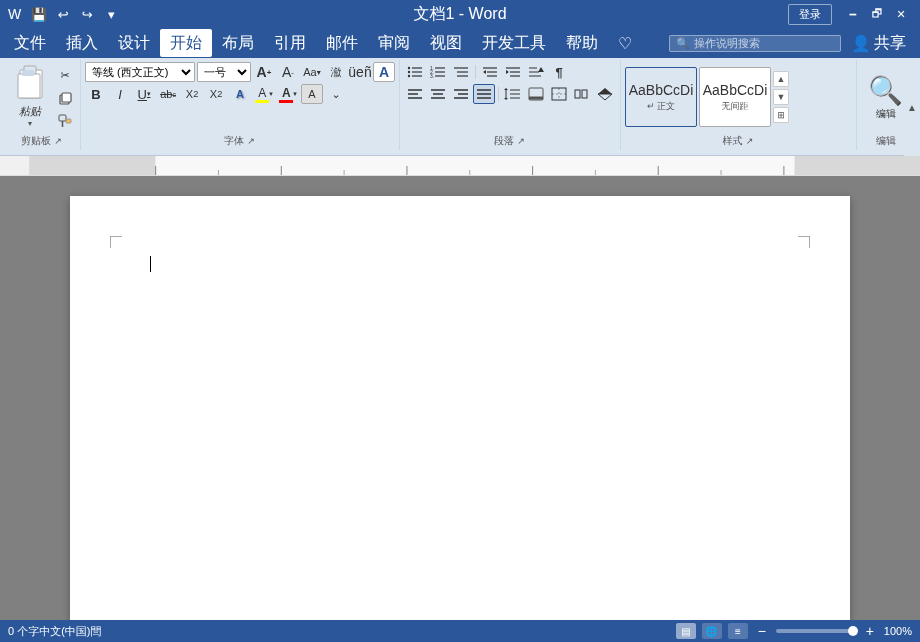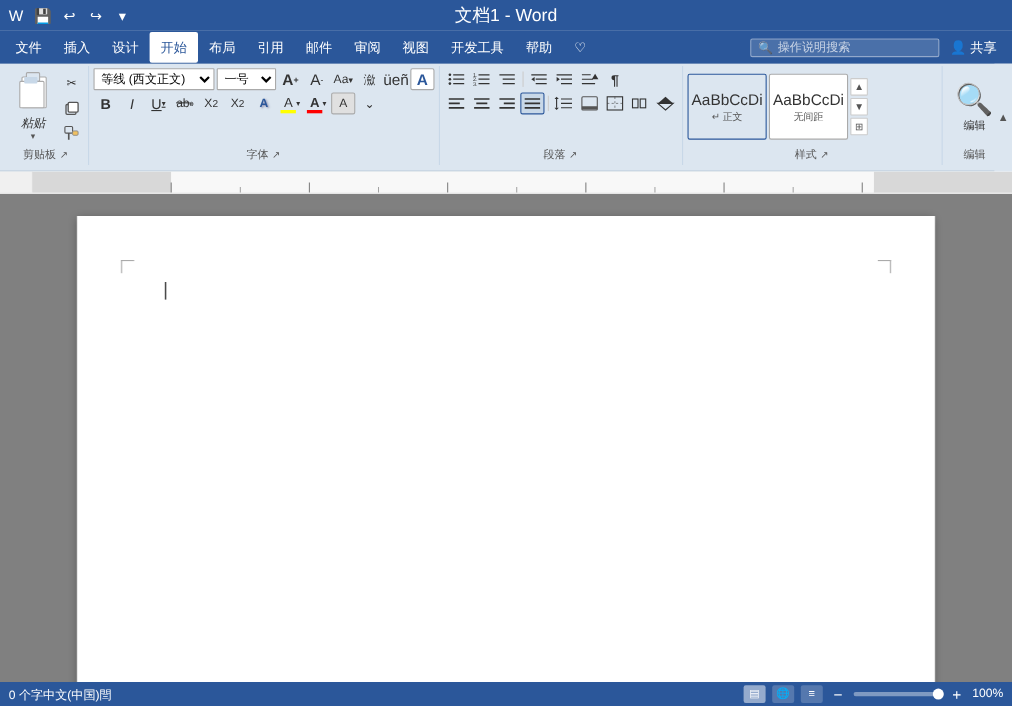--- a/index.html
+++ b/index.html
@@ -69,21 +69,21 @@
       background: #2b579a;
       height: 30px;
       display: flex;
       align-items: center;
       padding: 0 4px;
     }
     .menu-item {
       padding: 4px 10px;
       color: white;
       cursor: pointer;
-      font-size: 12px;
+      font-size: 16px;
       border-radius: 2px;
       height: 28px;
       display: flex;
       align-items: center;
     }
     .menu-item.active {
       background: white;
       color: #2b579a;
     }
 
@@ -437,20 +437,26 @@
   <div class="title-left quick-access">
 
     <span style="color:white;font-size:14px;margin-right:4px;">W</span>
     <span class="qa-btn">💾</span>
     <span class="qa-btn">↩</span>
     <span class="qa-btn">↪</span>
     <span class="qa-btn">▾</span>
   </div>
   <div class="title-center">
     <span>文档1 - Word</span>
+  </div>
+  <div class="title-right">
+    <button class="login-btn">登录</button>
+    <div class="title-btn">🗕</div>
+    <div class="title-btn">🗗</div>
+    <div class="title-btn close">✕</div>
   </div>
 </div>
 
 <div id="menu-bar">
   <div class="menu-item">文件</div>
   <div class="menu-item">插入</div>
   <div class="menu-item">设计</div>
   <div class="menu-item active">开始</div>
   <div class="menu-item">布局</div>
   <div class="menu-item">引用</div>

